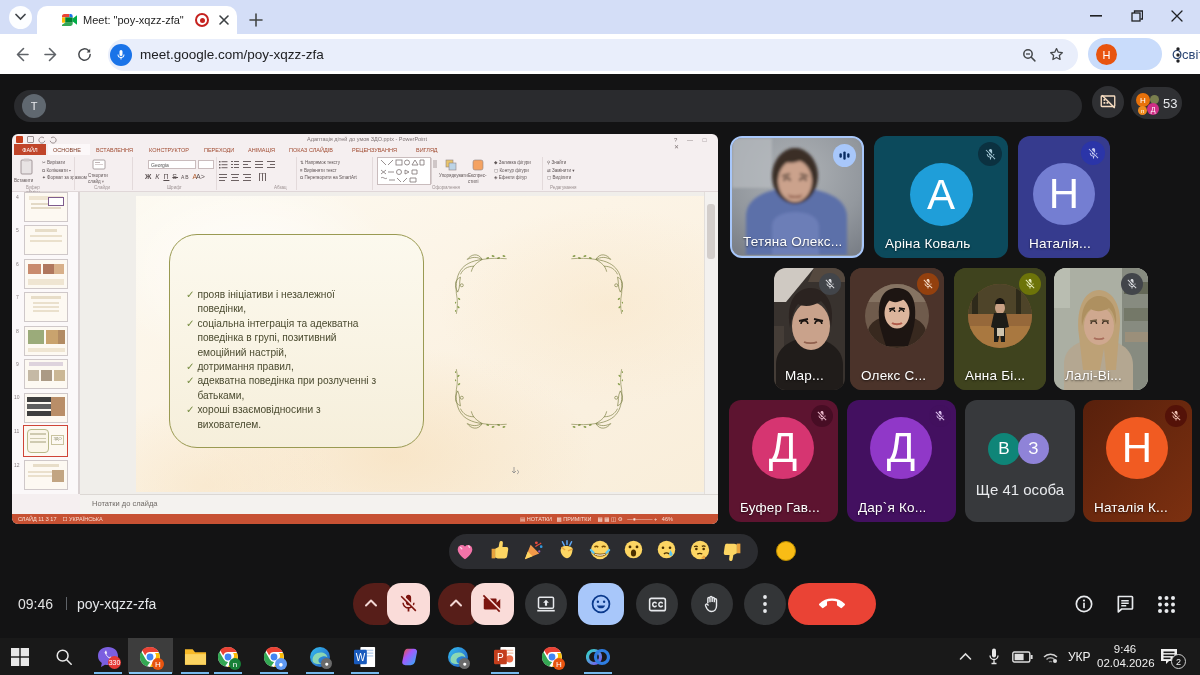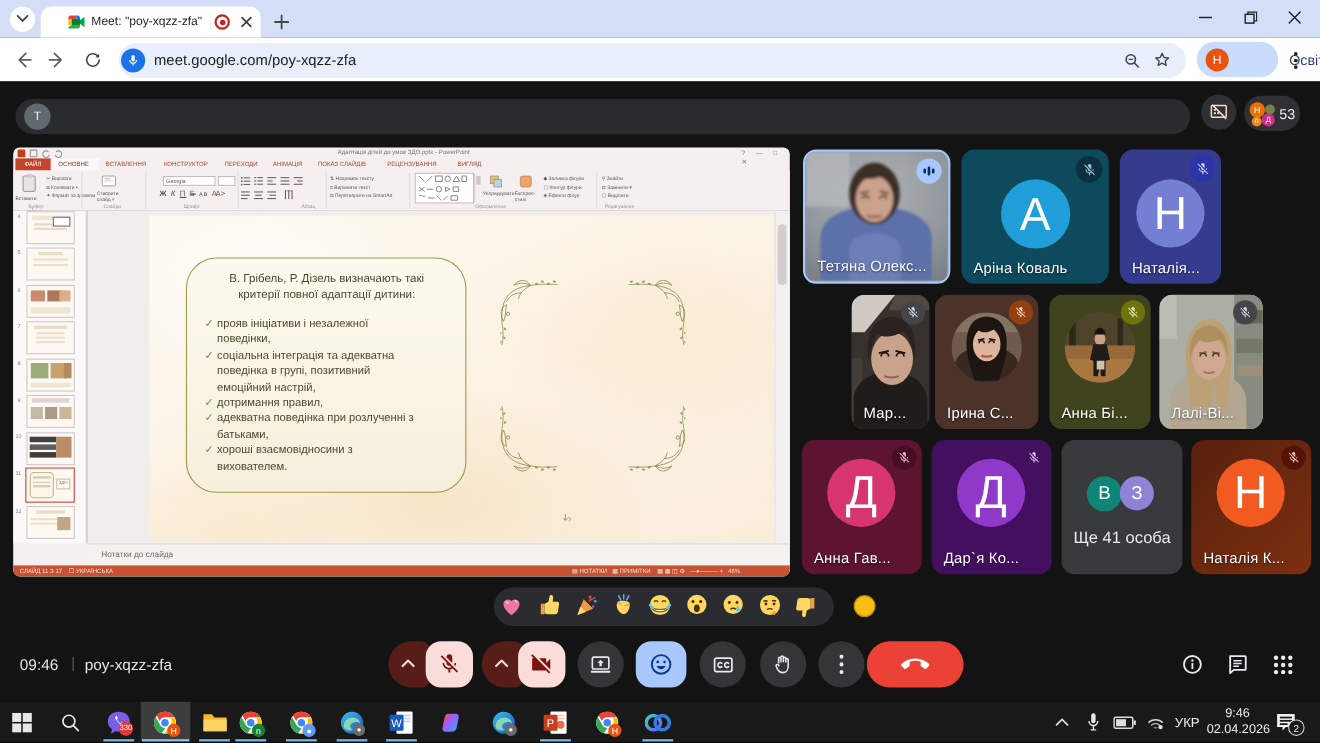--- a/index.html
+++ b/index.html
@@ -348,21 +348,20 @@
       <div style="position:absolute;right:3px;top:9px;width:12px;height:12px;background:#c2a582;"></div>
     </div>
 
     <div class="a" style="left:124px;top:62px;width:568px;height:296px;background:linear-gradient(155deg,#fdfaf1 0%,#fcf4e6 40%,#faf0df 75%,#f9eeda 100%);overflow:hidden;">
       <div class="a" style="left:-40px;top:-30px;width:300px;height:200px;background:radial-gradient(ellipse at center,rgba(255,255,255,.8),rgba(255,255,255,0) 70%);"></div>
       <div class="a" style="left:60px;top:150px;width:400px;height:220px;background:radial-gradient(ellipse at center,rgba(246,220,180,.55),rgba(246,220,180,0) 70%);"></div>
       <div class="a" style="left:300px;top:10px;width:340px;height:200px;background:radial-gradient(ellipse at center,rgba(248,228,196,.5),rgba(248,228,196,0) 70%);"></div>
       <div class="a" style="left:-60px;top:200px;width:260px;height:180px;background:radial-gradient(ellipse at center,rgba(247,225,190,.5),rgba(247,225,190,0) 70%);"></div>
 
       <div class="a" style="left:33px;top:38px;width:255px;height:214px;border:1.5px solid #9a9a52;border-radius:28px;background:linear-gradient(#fcf9ee,#f6efdb);"></div>
-      <div class="a" style="left:45px;top:50px;width:232px;text-align:center;font-size:10.5px;color:#4b4b30;line-height:15px;">В. Грібель, Р. Дізель визначають такі<br>критерії повної адаптації дитини:</div>
       <div class="a" style="left:50px;top:92px;width:225px;font-size:10.2px;color:#4b4b30;line-height:14.4px;">
         <span style="color:#7a8f45">✓</span> прояв ініціативи і незалежної<br>
         <span style="visibility:hidden">✓ </span>поведінки,<br>
         <span style="color:#7a8f45">✓</span> соціальна інтеграція та адекватна<br>
         <span style="visibility:hidden">✓ </span>поведінка в групі, позитивний<br>
         <span style="visibility:hidden">✓ </span>емоційний настрій,<br>
         <span style="color:#7a8f45">✓</span> дотримання правил,<br>
         <span style="color:#7a8f45">✓</span> адекватна поведінка при розлученні з<br>
         <span style="visibility:hidden">✓ </span>батьками,<br>
         <span style="color:#7a8f45">✓</span> хороші взаємовідносини з<br>
@@ -509,21 +508,21 @@
         <path d="M40 44a2.4 2.4 0 014.8 0M49 44a2.4 2.4 0 014.8 0" stroke="#14100c" stroke-width="1.2" fill="none"></path>
         <path d="M39 41l6-1M49 40l6 1" stroke="#171210" stroke-width="1.4"></path>
         <path d="M42 55c2 1.6 8 1.6 10 0" stroke="#b05a49" stroke-width="2" fill="none"></path>
       </g>
     </svg>
     <div class="badge" style="right:5px;top:5px;width:22px;height:22px;background:#93400e;">
         <svg width="12" height="12" viewBox="0 0 24 24">
           <path fill="#f3d9c4" d="M19 11h-1.7c0 .74-.16 1.43-.43 2.05l1.23 1.23c.56-.98.9-2.09.9-3.28zm-4.02.17c0-.06.02-.11.02-.17V5c0-1.66-1.34-3-3-3S9 3.34 9 5v.18l5.98 5.99zM4.27 3L3 4.27l6.01 6.01V11c0 1.66 1.33 3 2.99 3 .22 0 .44-.03.65-.08l1.66 1.66c-.71.33-1.5.52-2.31.52-2.76 0-5.3-2.1-5.3-5.1H5c0 3.41 2.72 6.23 6 6.72V21h2v-3.28c.91-.13 1.77-.45 2.54-.9L19.73 21 21 19.73 4.27 3z"></path>
         </svg>
       </div>
-    <div class="tname">Ірина С...</div>
+    <div class="tname">Олекс С...</div>
   </div>
 
   <div class="a tile" style="left:1054px;top:268px;width:94px;height:122px;background:#a9ada1;">
     <svg width="94" height="122" viewBox="0 0 94 122" style="display:block">
       <rect width="94" height="122" fill="#abafa3"></rect>
       <rect x="68" width="26" height="122" fill="#878b80"></rect>
       <rect x="70" y="14" width="24" height="12" fill="#646857"></rect>
       <rect x="70" y="40" width="24" height="13" fill="#747868"></rect>
       <rect x="71" y="64" width="23" height="10" fill="#9b8f7a"></rect>
       <rect x="0" y="0" width="16" height="40" fill="#b9bdb1"></rect>
@@ -570,21 +569,21 @@
     <div class="tname">Анна Бі...</div>
   </div>
 
   <div class="a tile" style="left:729px;top:400px;width:109px;height:122px;background:#5d1430;">
     <div class="avc" style="left:23px;top:17px;width:62px;height:62px;background:#d63571;font-size:42px;">Д</div>
     <div class="badge" style="right:5px;top:5px;width:22px;height:22px;background:#470d24;">
         <svg width="12" height="12" viewBox="0 0 24 24">
           <path fill="#eab6c9" d="M19 11h-1.7c0 .74-.16 1.43-.43 2.05l1.23 1.23c.56-.98.9-2.09.9-3.28zm-4.02.17c0-.06.02-.11.02-.17V5c0-1.66-1.34-3-3-3S9 3.34 9 5v.18l5.98 5.99zM4.27 3L3 4.27l6.01 6.01V11c0 1.66 1.33 3 2.99 3 .22 0 .44-.03.65-.08l1.66 1.66c-.71.33-1.5.52-2.31.52-2.76 0-5.3-2.1-5.3-5.1H5c0 3.41 2.72 6.23 6 6.72V21h2v-3.28c.91-.13 1.77-.45 2.54-.9L19.73 21 21 19.73 4.27 3z"></path>
         </svg>
       </div>
-    <div class="tname">Анна Гав...</div>
+    <div class="tname">Буфер Гав...</div>
   </div>
 
   <div class="a tile" style="left:847px;top:400px;width:109px;height:122px;background:#431060;">
     <div class="avc" style="left:23px;top:17px;width:62px;height:62px;background:#9038c8;font-size:42px;">Д</div>
     <div class="badge" style="right:5px;top:5px;width:22px;height:22px;background:#42105e;">
         <svg width="12" height="12" viewBox="0 0 24 24">
           <path fill="#ddc2ef" d="M19 11h-1.7c0 .74-.16 1.43-.43 2.05l1.23 1.23c.56-.98.9-2.09.9-3.28zm-4.02.17c0-.06.02-.11.02-.17V5c0-1.66-1.34-3-3-3S9 3.34 9 5v.18l5.98 5.99zM4.27 3L3 4.27l6.01 6.01V11c0 1.66 1.33 3 2.99 3 .22 0 .44-.03.65-.08l1.66 1.66c-.71.33-1.5.52-2.31.52-2.76 0-5.3-2.1-5.3-5.1H5c0 3.41 2.72 6.23 6 6.72V21h2v-3.28c.91-.13 1.77-.45 2.54-.9L19.73 21 21 19.73 4.27 3z"></path>
         </svg>
       </div>
     <div class="tname">Дар`я Ко...</div>

